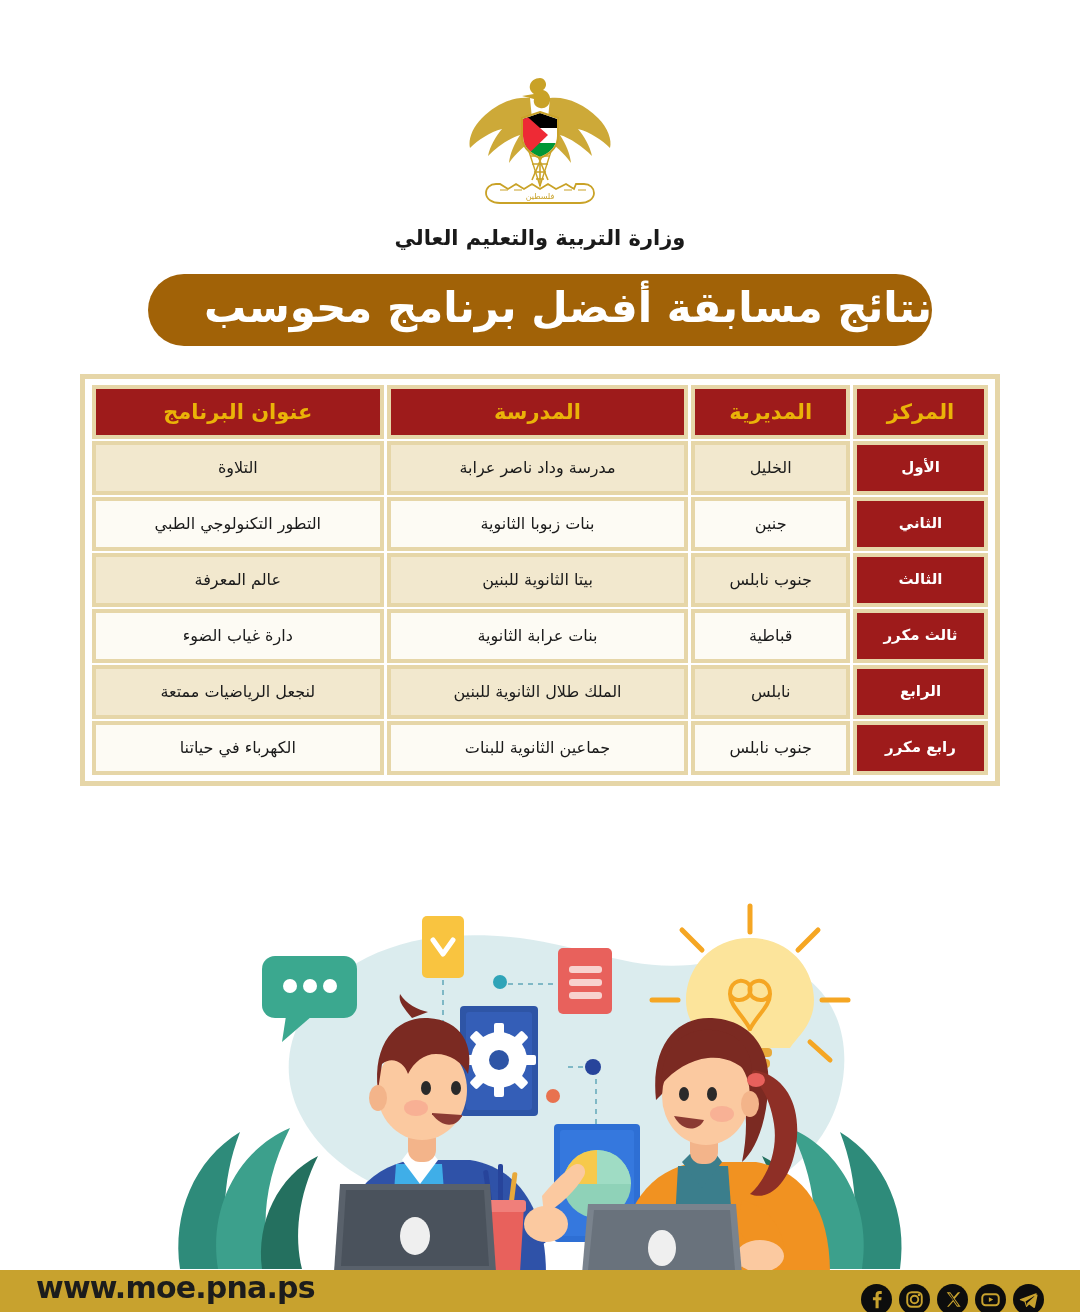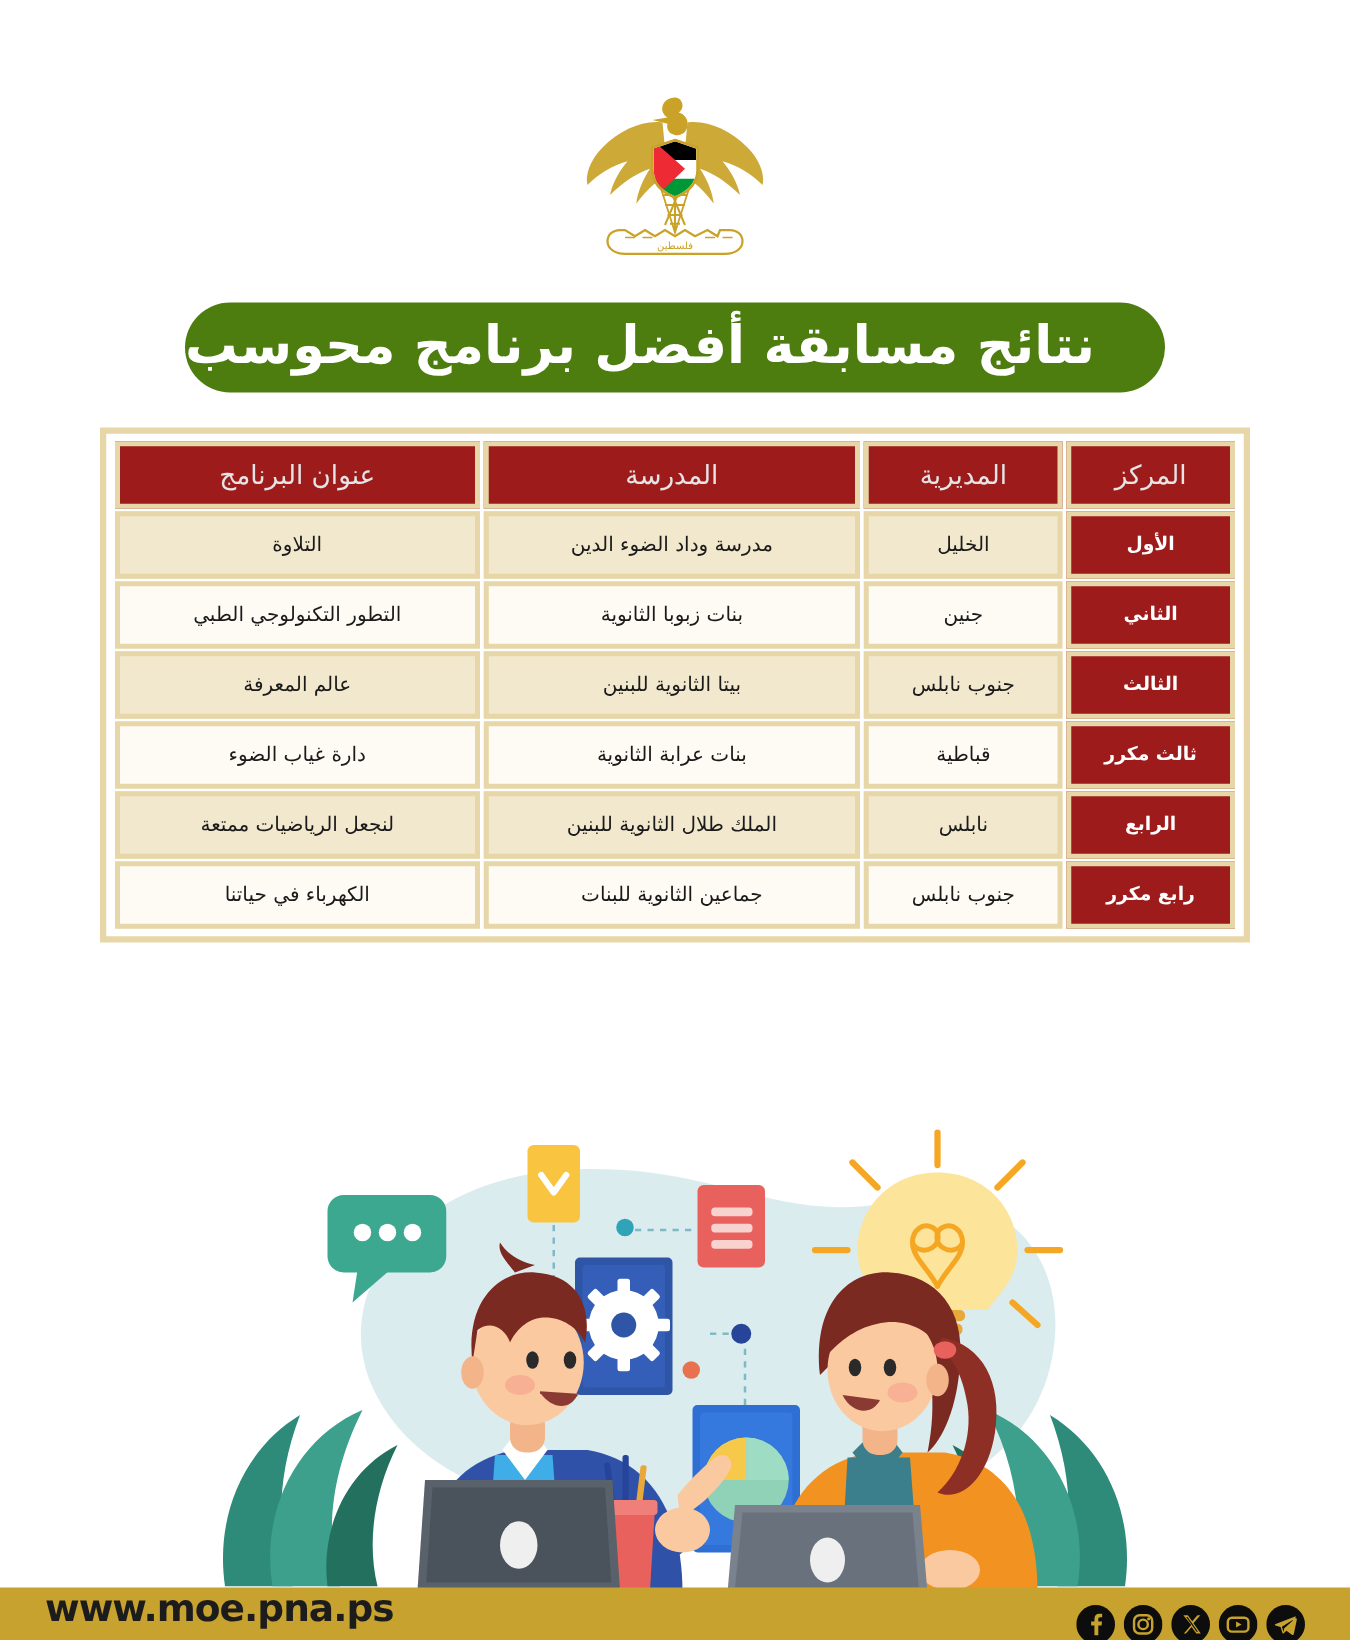--- a/index.html
+++ b/index.html
@@ -39,25 +39,25 @@
     color: #1a1a1a;
     letter-spacing: -0.2px;
     direction: rtl;
   }
 
   
   .title-banner {
     margin-top: 24px;
     width: 784px;
     height: 72px;
-    background: #4d7c0f;
+    background: #a16207;
     border-radius: 36px;
     display: flex;
     align-items: center;
-    justify-content: flex-end;
+    justify-content: flex-start;
   }
   .title-banner-text {
     color: #ffffff;
     font-size: 42px;
     font-weight: bold;
     direction: rtl;
     letter-spacing: -0.5px;
     line-height: 1;
     padding-bottom: 4px;
   }
@@ -96,22 +96,22 @@
     vertical-align: middle;
     font-size: 16px;
     color: #1a1a1a;
     border: 4px solid #E6D6A8;
     direction: rtl;
     padding: 2px 6px;
     line-height: 1.15;
   }
   .tbl th {
     background: #9E1B1B;
-    color: #e5e5e5;
-    font-weight: normal;
+    color: #eab308;
+    font-weight: bold;
     font-size: 21px;
   }
   .tbl td.rank-cell {
     background: #9E1B1B;
     color: #ffffff;
     font-weight: bold;
     font-size: 15px;
   }
   .tbl tr.row-odd td.data-cell  { background: #F2E8CE; }
   .tbl tr.row-even td.data-cell { background: #FDFBF4; }
@@ -181,20 +181,21 @@
           <rect x="66" y="44" width="36" height="16" fill="#000000"></rect>
           <rect x="66" y="60" width="36" height="15" fill="#FFFFFF"></rect>
           <rect x="66" y="75" width="36" height="17" fill="#009736"></rect>
           <path d="M66 44 L92 67 L66 92 Z" fill="#EE2A35"></path>
         </g>
         <path d="M84 44 L102 50 L102 68 C102 79 94 86 84 90 C74 86 66 79 66 68 L66 50 Z" fill="none" stroke="#C9A227" stroke-width="2"></path>
       </g>
 
       <text x="84" y="131" font-size="8" fill="#C9A227" text-anchor="middle" font-family="DejaVu Sans, sans-serif">فلسطين</text>
     </svg>
+    <div class="ministry-name">وزارة التربية والتعليم العالي</div>
   </div>
 
   <div class="title-banner">
     <div class="title-banner-text">نتائج مسابقة أفضل برنامج محوسب</div>
   </div>
 
   <div class="table-frame">
     <table class="tbl">
       <colgroup>
         <col class="c-rank">
@@ -207,21 +208,21 @@
           <th>المركز</th>
           <th>المديرية</th>
           <th>المدرسة</th>
           <th>عنوان البرنامج</th>
         </tr>
       </thead>
       <tbody>
         <tr class="row-odd">
           <td class="rank-cell">الأول</td>
           <td class="data-cell">الخليل</td>
-          <td class="data-cell">مدرسة وداد الضوء الدين</td>
+          <td class="data-cell">مدرسة وداد ناصر عرابة</td>
           <td class="data-cell">التلاوة</td>
         </tr>
         <tr class="row-even">
           <td class="rank-cell">الثاني</td>
           <td class="data-cell">جنين</td>
           <td class="data-cell">بنات زبوبا الثانوية</td>
           <td class="data-cell">التطور التكنولوجي الطبي</td>
         </tr>
         <tr class="row-odd">
           <td class="rank-cell">الثالث</td>

